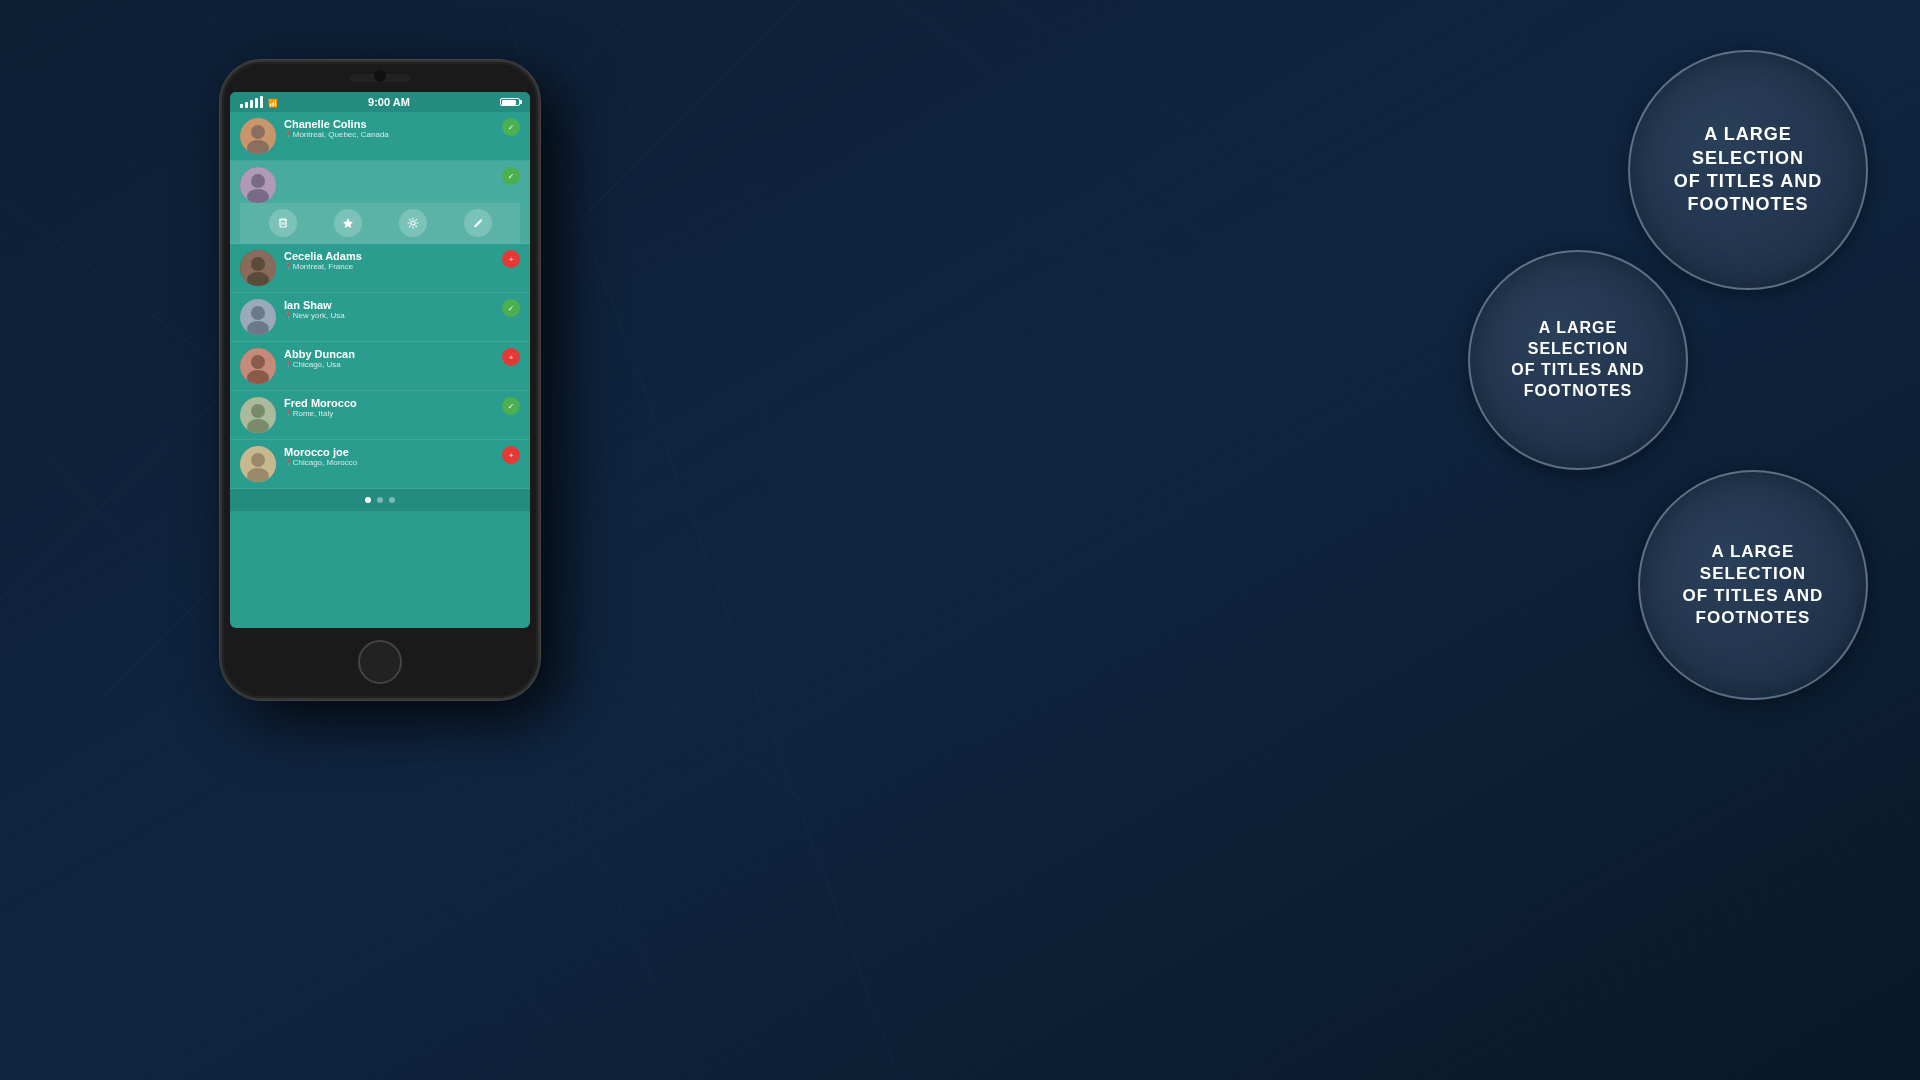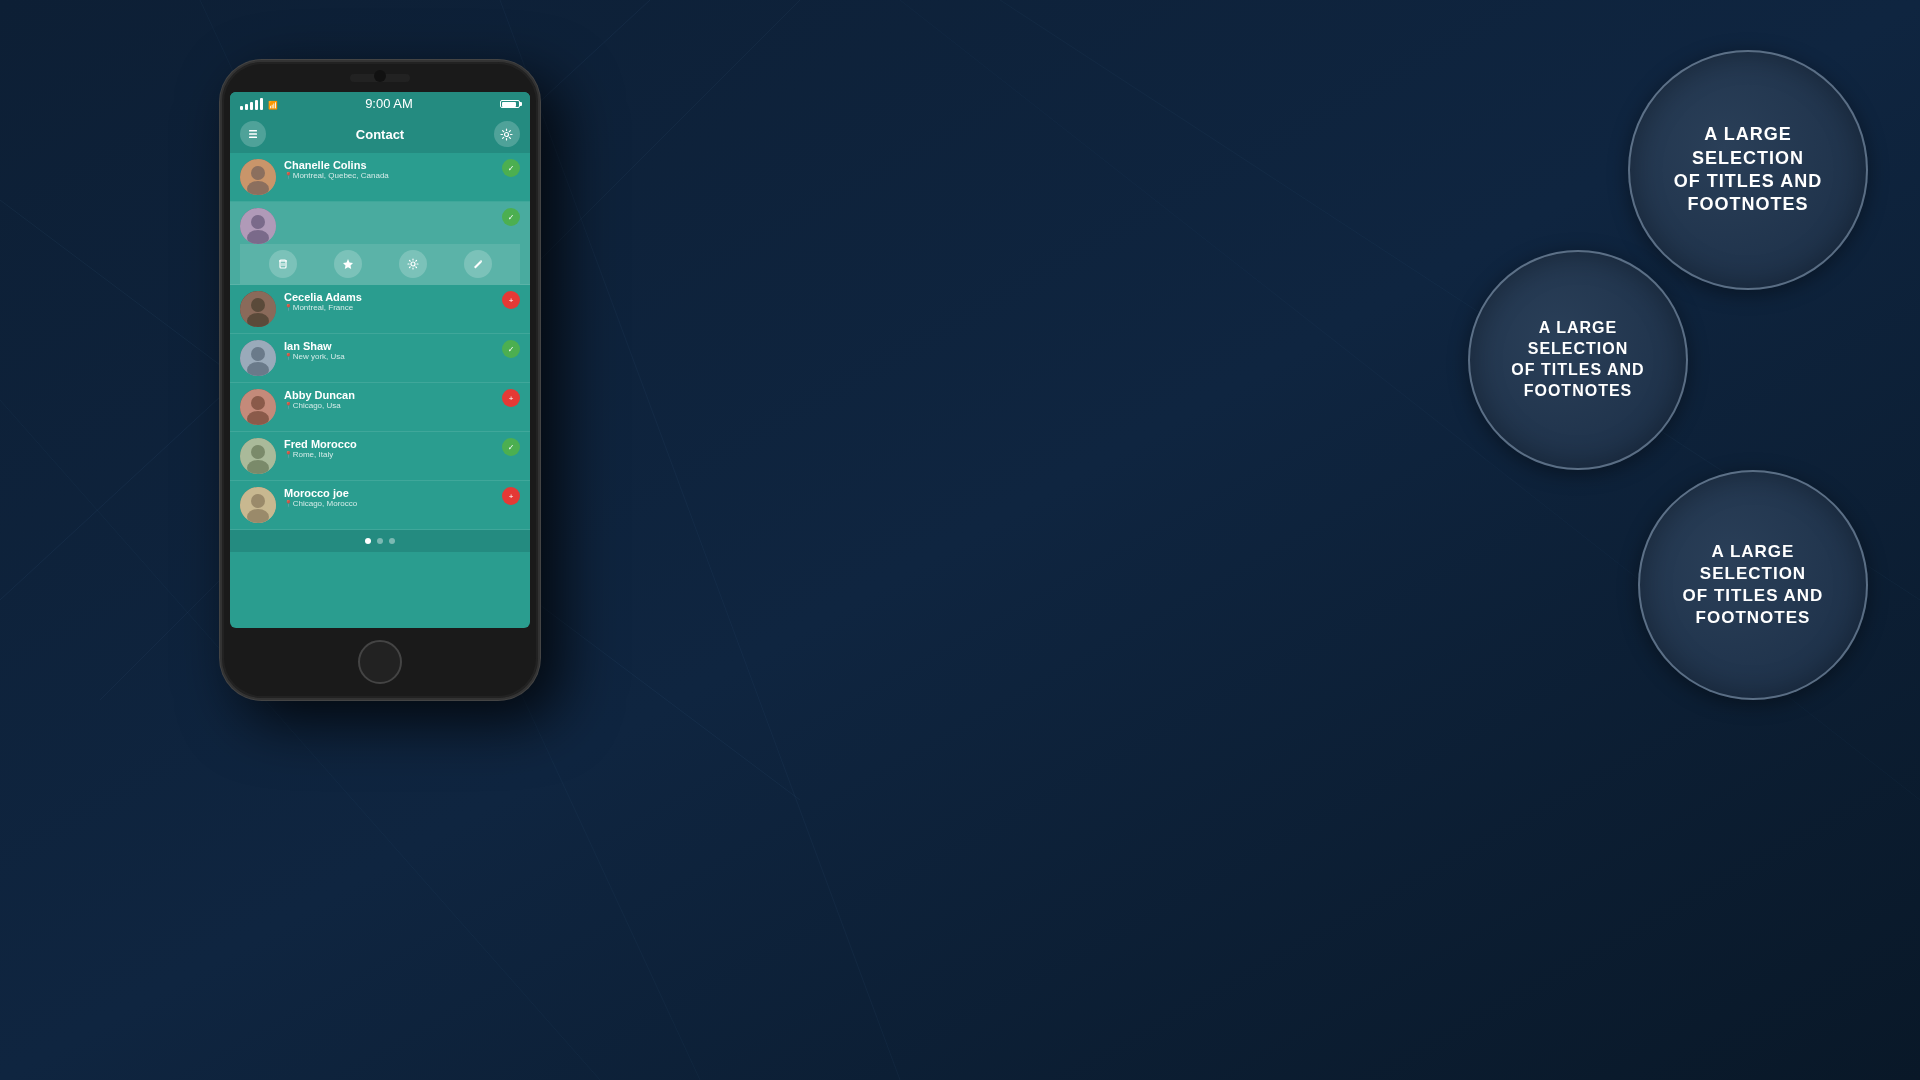--- a/index.html
+++ b/index.html
@@ -359,43 +359,27 @@
 
       <div class="status-bar">
         <div style="display:flex;gap:2px;align-items:flex-end;">
           <div style="width:3px;height:4px;background:white;border-radius:1px;"></div>
           <div style="width:3px;height:6px;background:white;border-radius:1px;"></div>
           <div style="width:3px;height:8px;background:white;border-radius:1px;"></div>
           <div style="width:3px;height:10px;background:white;border-radius:1px;"></div>
           <div style="width:3px;height:12px;background:white;border-radius:1px;"></div>
           <span style="margin-left:3px;font-size:8px;">📶</span>
         </div>
-        <span style="font-size:13px;font-weight:400;color:white;">9:00 AM</span>
+        <span style="font-size:11px;font-weight:700;color:white;">9:00 AM</span>
         <div style="width:20px;height:8px;border:1px solid white;border-radius:2px;position:relative;">
           <div style="width:14px;height:5px;background:white;position:absolute;top:1px;left:1px;border-radius:1px;"></div>
           <div style="width:2px;height:4px;background:white;position:absolute;top:1px;right:-3px;border-radius:0 1px 1px 0;"></div>
         </div>
       </div>
 
-      <div class="app-header">
-        <div class="header-back-btn">
-          <svg width="12" height="12" viewBox="0 0 12 12" fill="white">
-            <rect x="2" y="2" width="8" height="1.5" rx="0.5"></rect>
-            <rect x="2" y="5.25" width="8" height="1.5" rx="0.5"></rect>
-            <rect x="2" y="8.5" width="8" height="1.5" rx="0.5"></rect>
-          </svg>
-        </div>
-        <span class="header-title">Contact</span>
-        <div class="header-settings">
-          <svg width="13" height="13" viewBox="0 0 13 13" fill="white">
-            <circle cx="6.5" cy="6.5" r="2" fill="none" stroke="white" stroke-width="1.2"></circle>
-            <path d="M6.5 1v1.5M6.5 10.5V12M1 6.5h1.5M10.5 6.5H12M2.6 2.6l1.1 1.1M9.3 9.3l1.1 1.1M2.6 10.4l1.1-1.1M9.3 3.7l1.1-1.1" stroke="white" stroke-width="1.2" stroke-linecap="round"></path>
-          </svg>
-        </div>
-      </div>
 
       <div class="contact-list">
 
         <div class="contact-item">
           <div class="contact-avatar face-chanelle">
             <svg width="36" height="36" viewBox="0 0 36 36">
               <circle cx="18" cy="18" r="18" fill="#c9956a"></circle>
               <circle cx="18" cy="14" r="7" fill="#8B6F5E"></circle>
               <ellipse cx="18" cy="30" rx="11" ry="8" fill="#8B6F5E"></ellipse>
             </svg>

